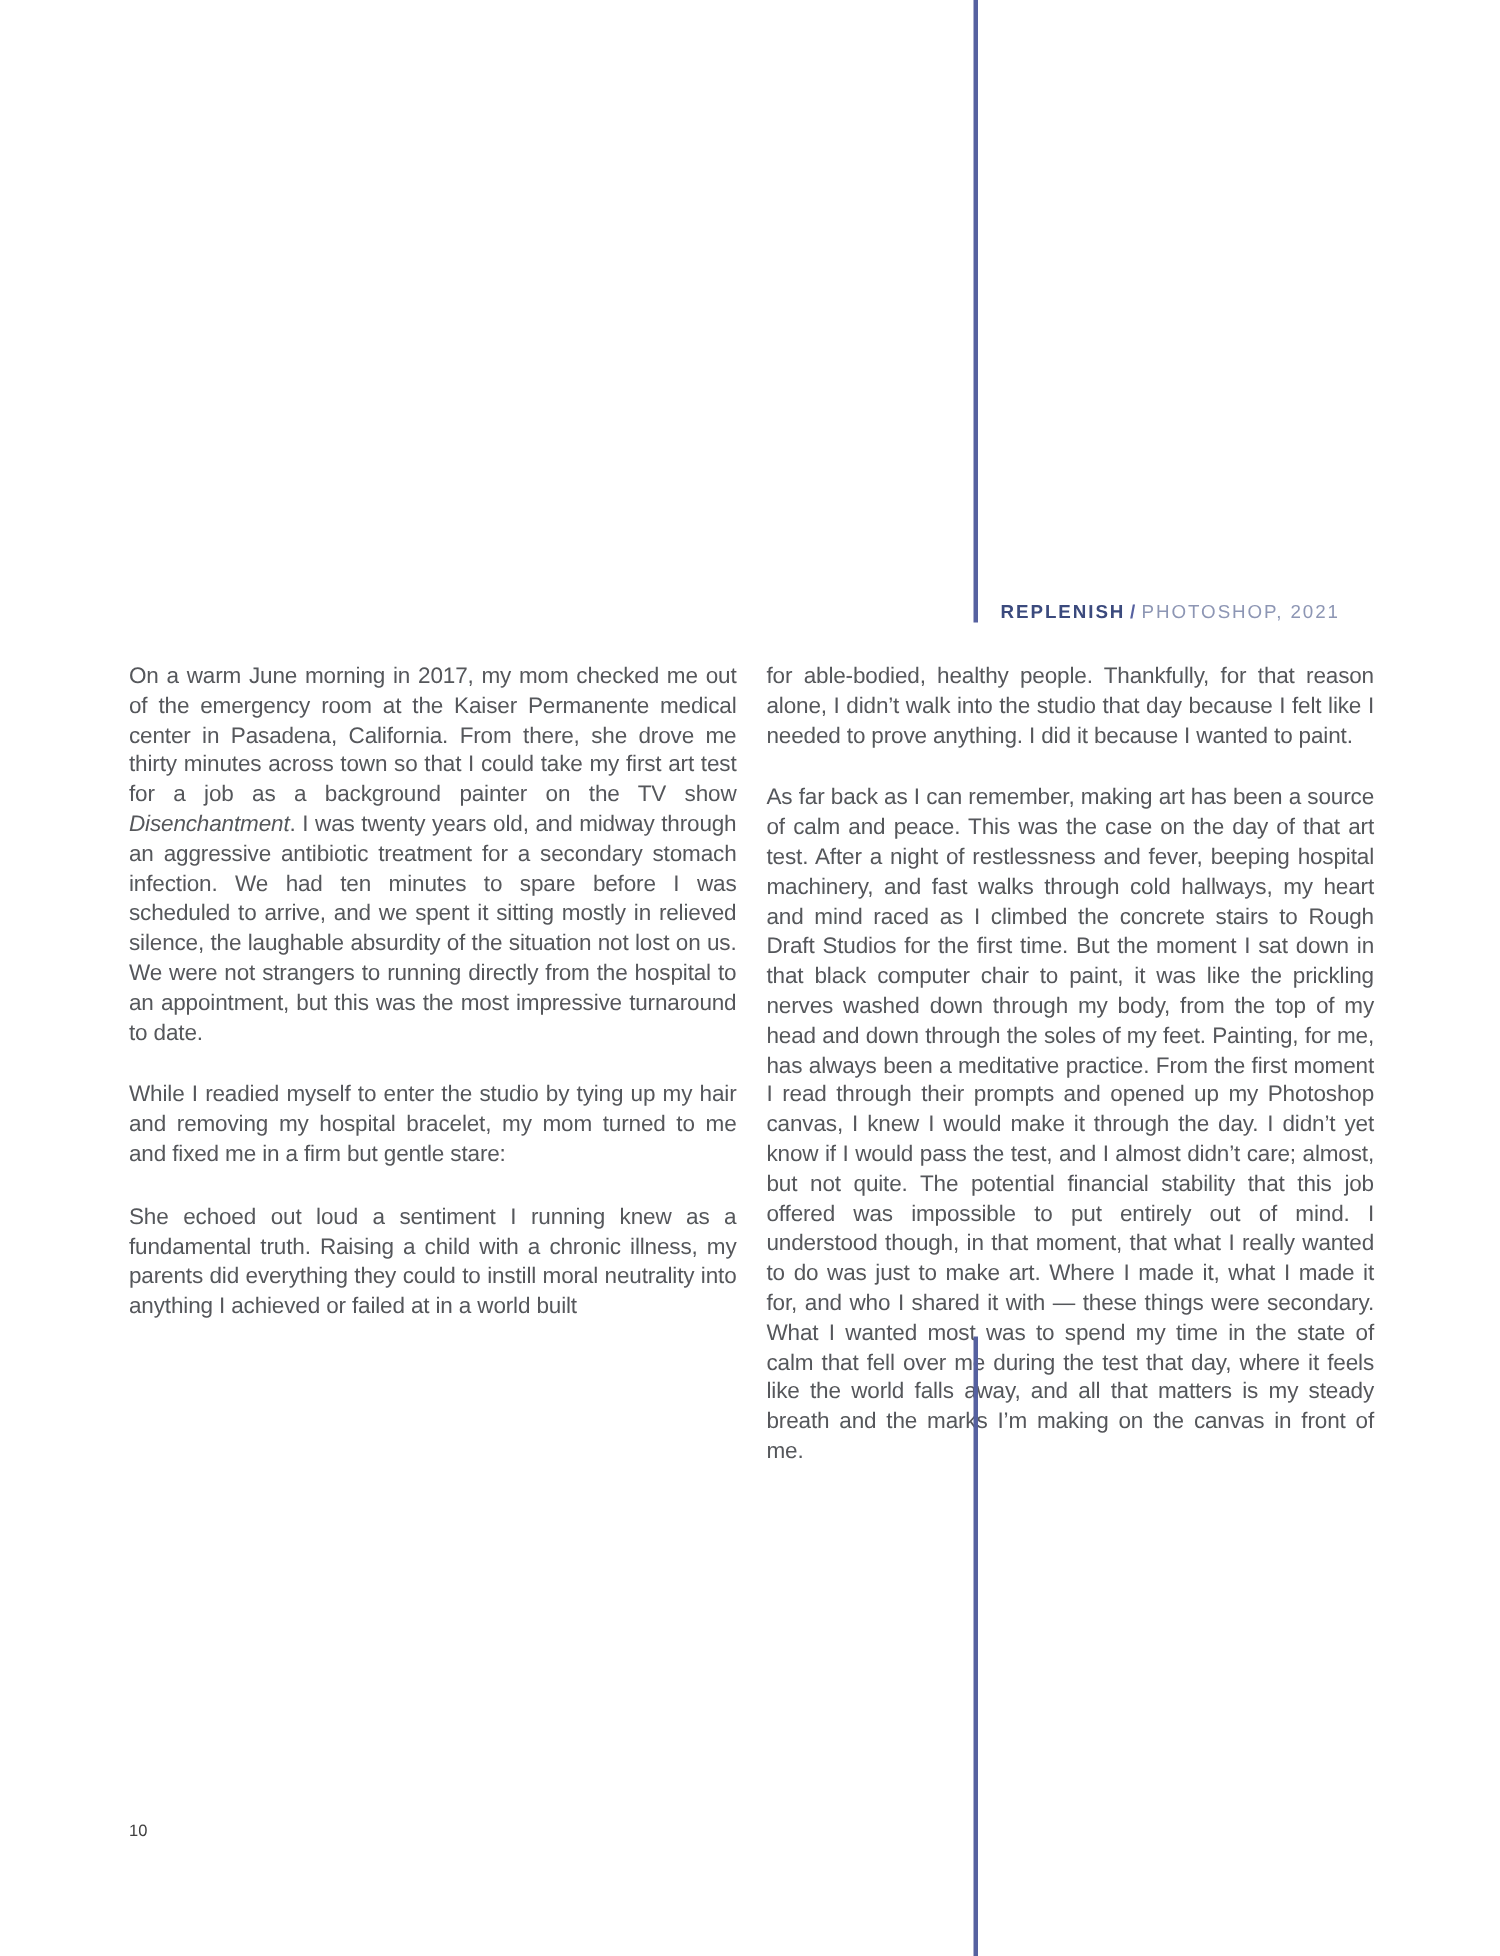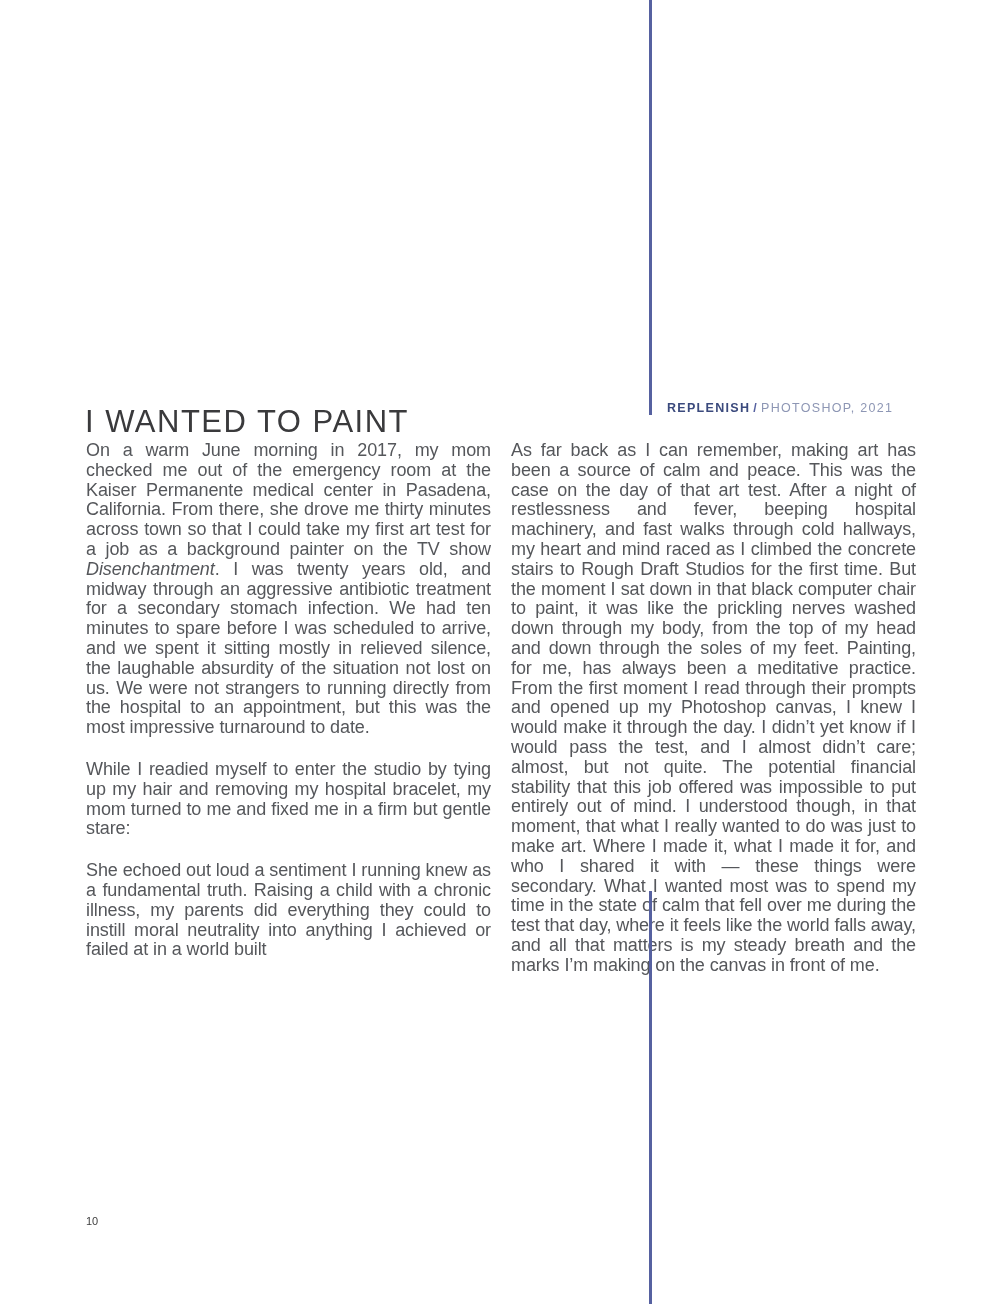--- a/index.html
+++ b/index.html
@@ -69,21 +69,21 @@
     width: 830px;
     display: flex;
     gap: 20px;
   }
   .col {
     width: 405px;
     flex: 0 0 405px;
   }
   .col p {
     margin: 0 0 22px 0;
-    font-size: 18px;
+    font-size: 15px;
     line-height: 19.8px;
     letter-spacing: -0.1px;
     text-align: justify;
     color: #55575b;
   }
   .col p:last-child {
     margin-bottom: 0;
   }
   .col .italic {
     font-style: italic;
@@ -108,38 +108,38 @@
     color: #404040;
   }
 </style>
 </head>
 <body>
 
 <div class="page">
 
   <div class="rule-top"></div>
 
-  <h1 class="title">I WANTED TO PAINT</h1>
 
   <div class="label">
     <span class="proj">REPLENISH</span><span class="sep">/</span><span class="med">PHOTOSHOP, 2021</span>
   </div>
 
   <div class="columns">
 
     <div class="col">
       <p><span>On a warm June morning in 2017, my mom checked me out of the emergency room at the Kaiser Permanente medical center in Pasadena, California. From there, she drove me thirty minutes across town so that I could take my first art test for a job as a background painter on the TV show </span><span class="italic">Disenchantment</span><span>. I was twenty years old, and midway through an aggressive antibiotic treatment for a secondary stomach infection. We had ten minutes to spare before I was scheduled to arrive, and we spent it sitting mostly in relieved silence, the laughable absurdity of the situation not lost on us. We were not strangers to running directly from the hospital to an appointment, but this was the most impressive turnaround to date.</span></p>
 
       <p>While I readied myself to enter the studio by tying up my hair and removing my hospital bracelet, my mom turned to me and fixed me in a firm but gentle stare:</p>
 
 
       <p>She echoed out loud a sentiment I running knew as a fundamental truth. Raising a child with a chronic illness, my parents did everything they could to instill moral neutrality into anything I achieved or failed at in a world built</p>
     </div>
 
     <div class="col">
+      <p>for able-bodied, healthy people. Thankfully, for that reason alone, I didn’t walk into the studio that day because I felt like I needed to prove anything. I did it because I wanted to paint.</p>
 
       <p>As far back as I can remember, making art has been a source of calm and peace. This was the case on the day of that art test. After a night of restlessness and fever, beeping hospital machinery, and fast walks through cold hallways, my heart and mind raced as I climbed the concrete stairs to Rough Draft Studios for the first time. But the moment I sat down in that black computer chair to paint, it was like the prickling nerves washed down through my body, from the top of my head and down through the soles of my feet. Painting, for me, has always been a meditative practice. From the first moment I read through their prompts and opened up my Photoshop canvas, I knew I would make it through the day. I didn’t yet know if I would pass the test, and I almost didn’t care; almost, but not quite. The potential financial stability that this job offered was impossible to put entirely out of mind. I understood though, in that moment, that what I really wanted to do was just to make art. Where I made it, what I made it for, and who I shared it with — these things were secondary. What I wanted most was to spend my time in the state of calm that fell over me during the test that day, where it feels like the world falls away, and all that matters is my steady breath and the marks I’m making on the canvas in front of me.</p>
     </div>
 
   </div>
 
   <div class="rule-bottom"></div>
 
   <div class="pagenum">10</div>
 

